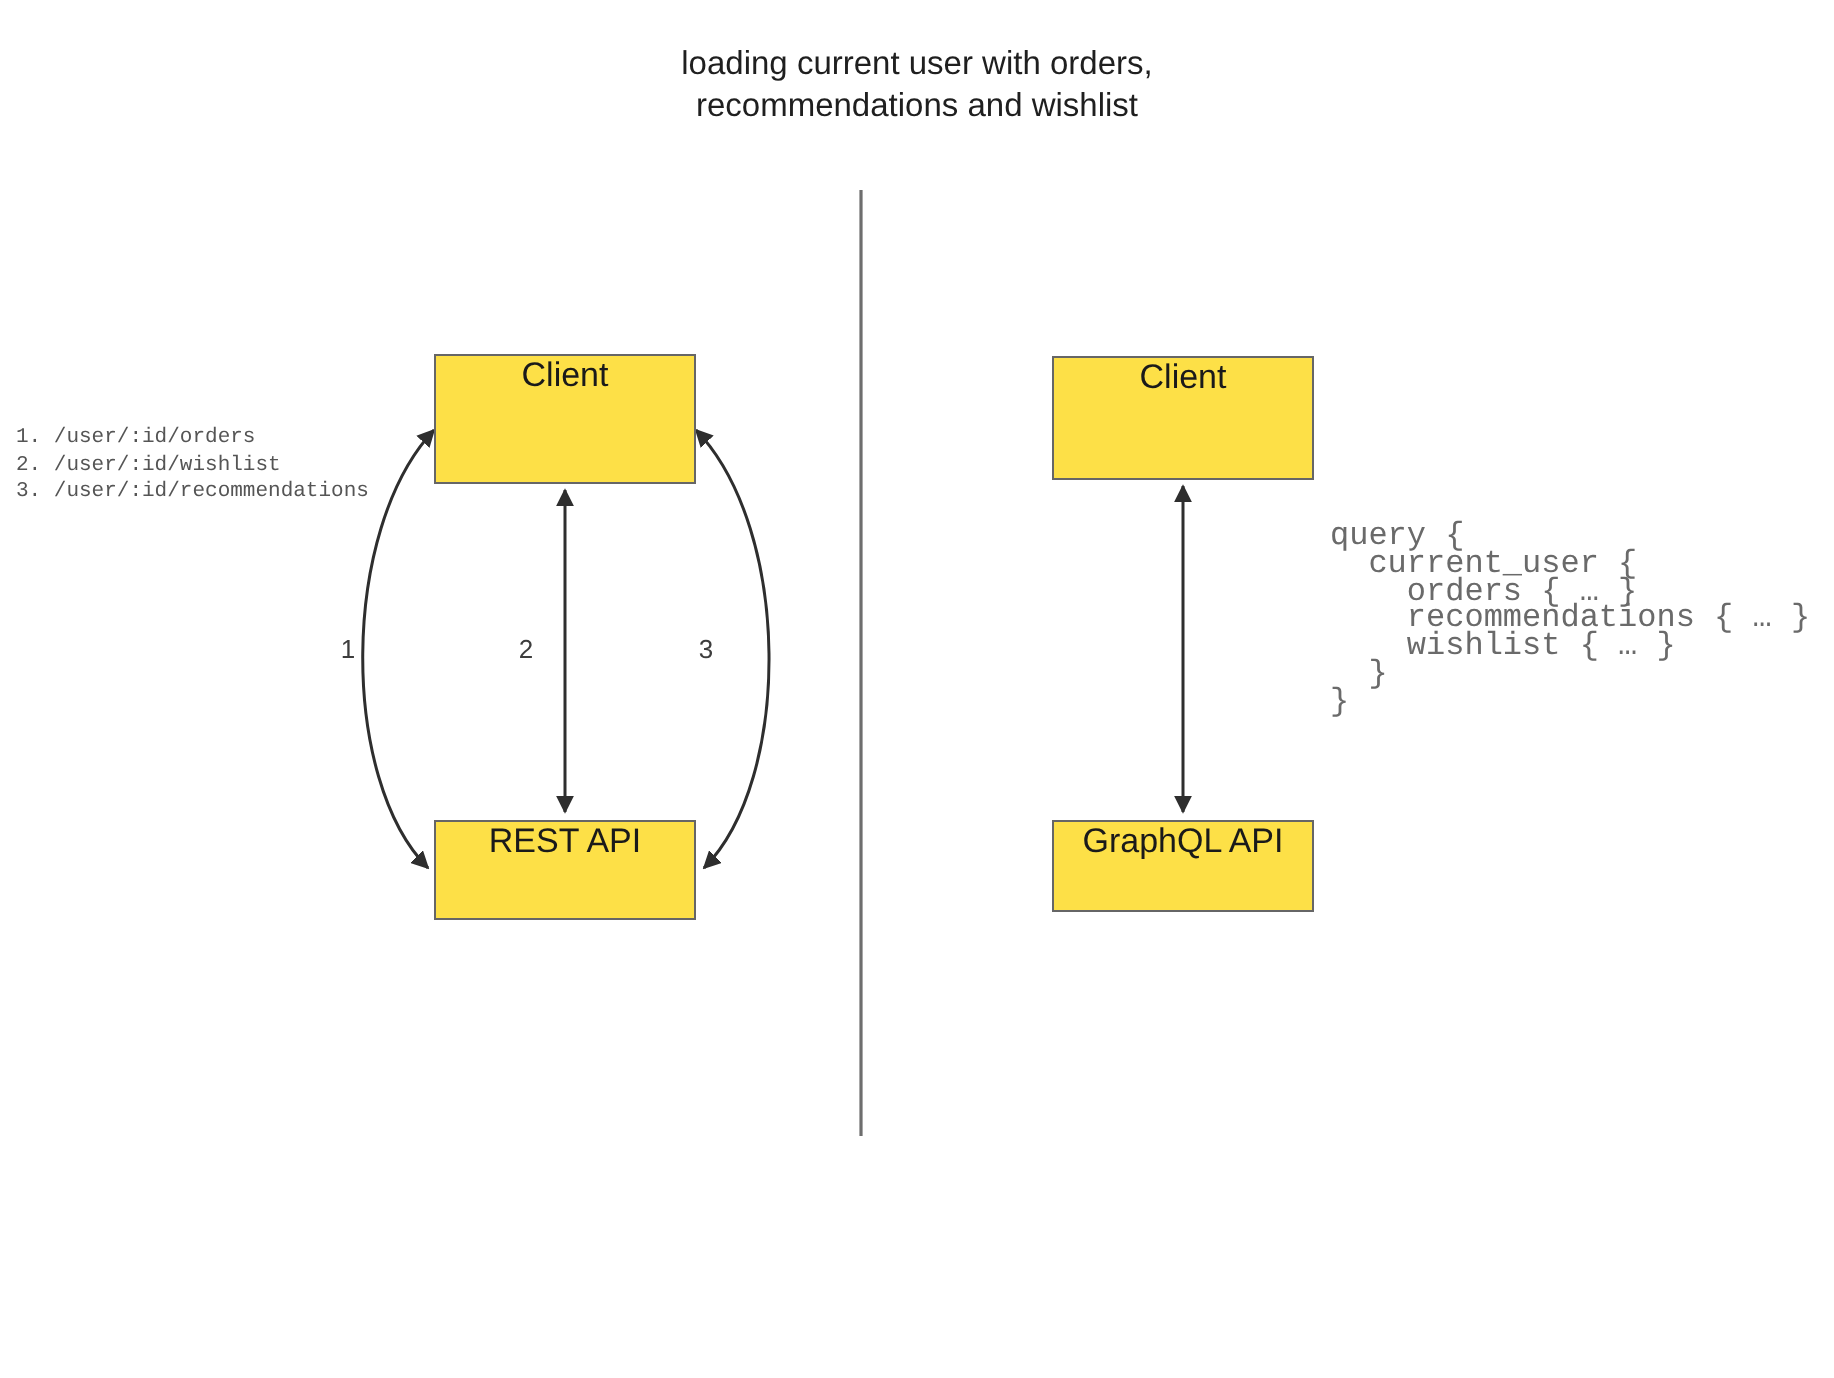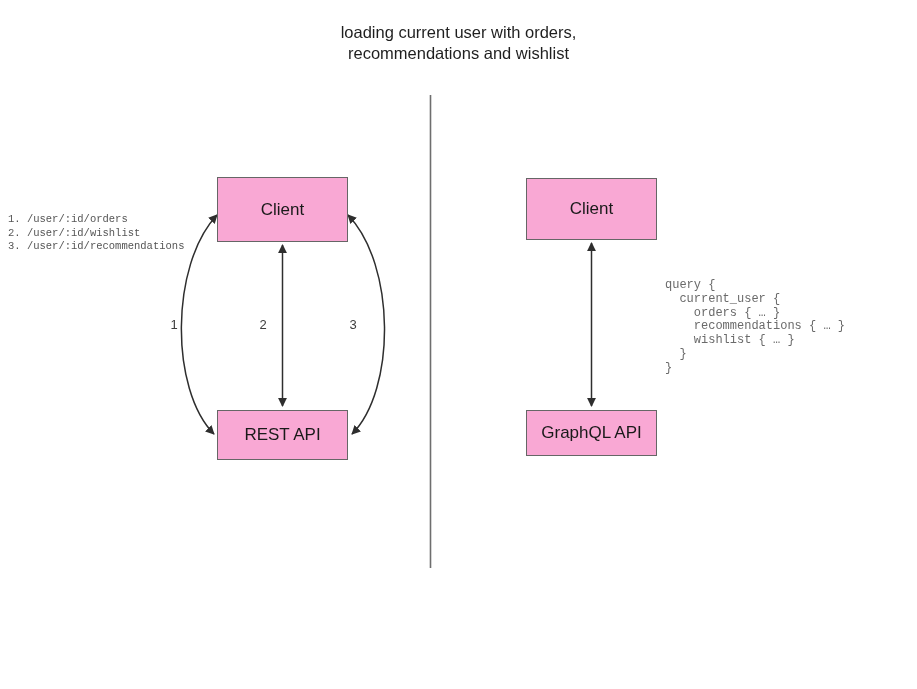--- a/index.html
+++ b/index.html
@@ -41,34 +41,34 @@
     font-family: "Liberation Mono", monospace;
     font-size: 10.5px;
     line-height: 13.6px;
     color: #555555;
     white-space: pre;
     margin-top: 36px;
   }
   .query-block {
     position: absolute;
     left: 665px;
-    top: 279px;
+    top: 262px;
     font-family: "Liberation Mono", monospace;
-    font-size: 12px;
+    font-size: 16px;
     line-height: 13.8px;
     color: #6a6a6a;
     white-space: pre;
   }
   .node-box {
     position: absolute;
     box-sizing: border-box;
-    background: #f9a8d4;
+    background: #fde047;
     border: 1.4px solid #666666;
     display: flex;
-    align-items: center;
+    align-items: flex-start;
     justify-content: center;
   }
   .node-label {
     font-family: "Liberation Sans", sans-serif;
     font-size: 17px;
     color: #1a1a1a;
     white-space: nowrap;
   }
   .edge-number {
     position: absolute;

